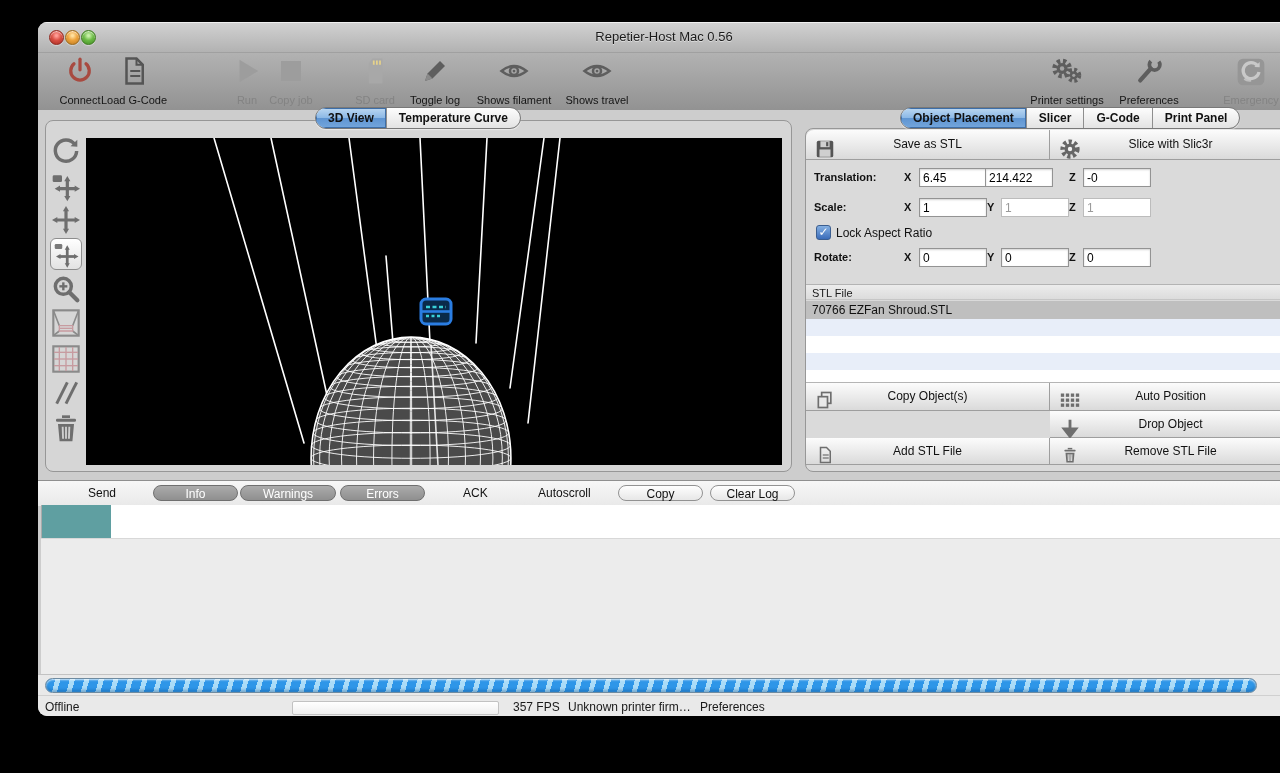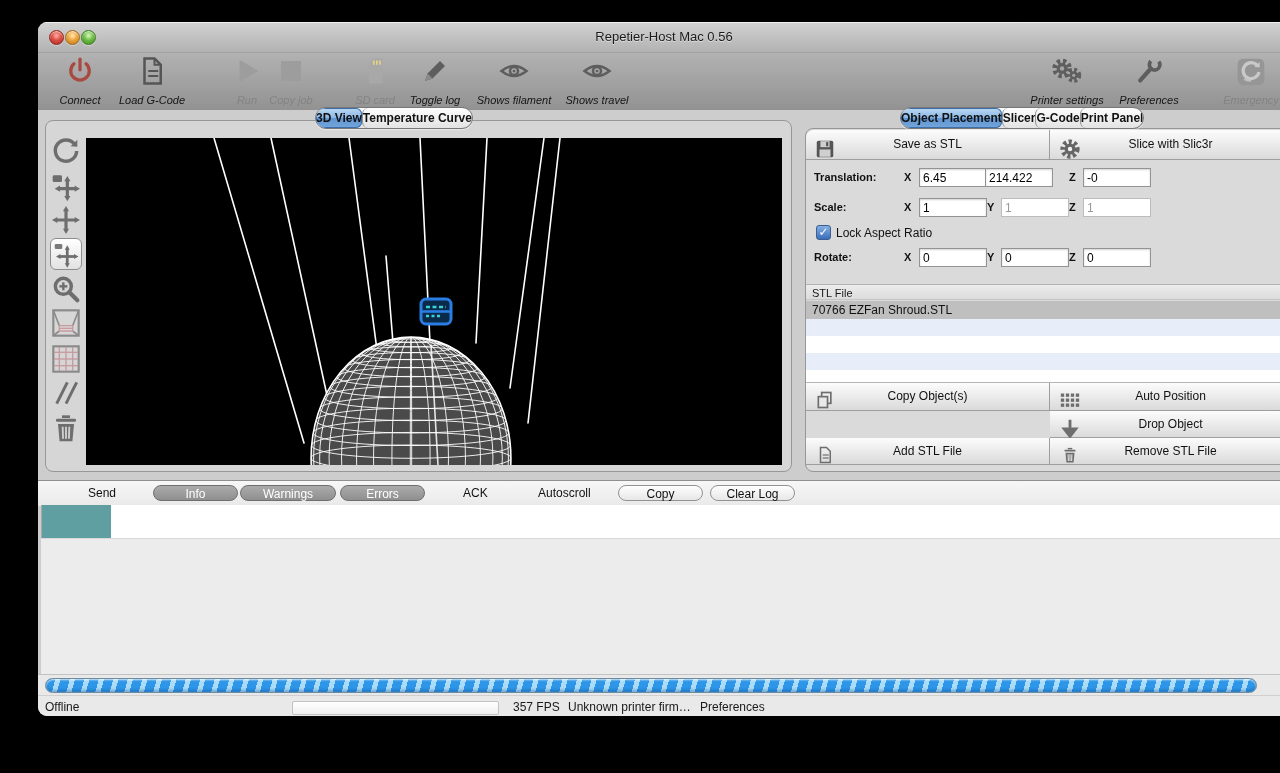--- a/index.html
+++ b/index.html
@@ -13,31 +13,31 @@
   #title{position:absolute;left:0;right:0;top:7px;text-align:center;font-size:13px;color:#1b1b1b;
     text-shadow:0 1px 0 rgba(255,255,255,.5);}
   .light{position:absolute;top:8px;width:13px;height:13px;border-radius:50%;box-shadow:inset 0 1px 1px rgba(255,255,255,.7),0 1px 1px rgba(255,255,255,.4);}
   #light-close{left:11px;background:radial-gradient(circle at 50% 35%,#ff9d96 8%,#d94f44 45%,#a52a20 100%);border:1px solid #92261d;}
   #light-min{left:27px;background:radial-gradient(circle at 50% 35%,#ffe0a0 8%,#eda33c 45%,#b9771f 100%);border:1px solid #9c6a1c;}
   #light-zoom{left:43px;background:radial-gradient(circle at 50% 35%,#c8f0a8 8%,#6cbb46 45%,#3f8a22 100%);border:1px solid #3e7c1f;}
   #toolbar{position:absolute;left:0;top:31px;width:100%;height:57px;
     background:linear-gradient(#b2b2b2,#929292);border-bottom:1px solid #686868;}
   .titem{position:absolute;top:3px;width:96px;margin-left:-48px;text-align:center;}
   .titem .ic{display:block;height:34px;}
-  .titem .tl{font-size:11px;color:#151515;white-space:nowrap;font-style:italic;}
+  .titem .tl{font-size:11px;color:#151515;white-space:nowrap;}
   .titem.dim .tl{color:#838383;}
   
   #content{position:absolute;left:0;top:88px;width:100%;height:370px;background:#cdcdcd;}
   .gbox{position:absolute;border:1px solid #979797;border-radius:8px;}
   #viewbox{left:7px;top:98px;width:745px;height:350px;background:#d6d6d6;}
   #rightbox{left:767px;top:106px;width:485px;height:342px;background:#dadada;}
   
   .seg{position:absolute;height:20px;display:flex;border:1px solid #787878;border-radius:11px;
     background:linear-gradient(#fdfdfd,#e3e3e3);overflow:hidden;z-index:5;box-shadow:0 1px 1px rgba(255,255,255,.5);}
-  .seg .sg{font-size:12px;font-weight:600;color:#111;line-height:20px;padding:0 0;border-left:1px solid #8e8e8e;white-space:nowrap;border-radius:6px;}
+  .seg .sg{font-size:12px;font-weight:600;color:#111;line-height:20px;padding:0 12px;border-left:1px solid #8e8e8e;white-space:nowrap;}
   .seg .sg:first-child{border-left:none;}
   .seg .sel{background:linear-gradient(#bcd8f2,#8db9e6 48%,#5f95d2 52%,#74a6dc);box-shadow:inset 0 0 0 1px #3d6ea8;}
   
   .vtool{position:absolute;left:0;width:40px;text-align:center;}
   .vtool .ti{position:absolute;left:4px;width:32px;height:32px;margin-top:-16px;}
   .vtool .sel{background:linear-gradient(#ffffff,#e2e2e2);border:1px solid #8d8d8d;border-radius:6px;box-sizing:border-box;}
   #viewport{position:absolute;left:40px;top:17px;width:696px;height:327px;background:#000;}
   
   .pbtn{position:absolute;background:linear-gradient(#fcfcfc,#dadada);border-bottom:1px solid #9e9e9e;
     font-size:12px;color:#111;text-align:center;line-height:29px;}
@@ -91,21 +91,21 @@
 
   <div id="toolbar">
     <div class="titem" style="left:42px">
       <span class="ic">
         <svg width="30" height="30" viewBox="0 0 24 24">
             <path d="M7.2 6.2 A7.4 7.4 0 1 0 16.8 6.2" fill="none" stroke="#a84a40" stroke-width="2.6" stroke-linecap="round"></path>
             <line x1="12" y1="2.5" x2="12" y2="11" stroke="#a84a40" stroke-width="2.6" stroke-linecap="round"></line>
           </svg>
       </span><span class="tl">Connect</span>
     </div>
-    <div class="titem" style="left:114px">
+    <div class="titem" style="left:96px">
       <span class="ic">
         <svg width="30" height="30" viewBox="0 0 24 24">
             <path d="M6 2 h8 l5 5 v15 h-13 z" fill="none" stroke="#555" stroke-width="2"></path>
             <path d="M14 2 v5 h5" fill="none" stroke="#555" stroke-width="1.6"></path>
             <line x1="9" y1="12" x2="17" y2="12" stroke="#555" stroke-width="1.6"></line>
             <line x1="9" y1="16" x2="17" y2="16" stroke="#555" stroke-width="1.6"></line>
           </svg>
       </span><span class="tl">Load G-Code</span>
     </div>
     <div class="titem dim" style="left:209px">

